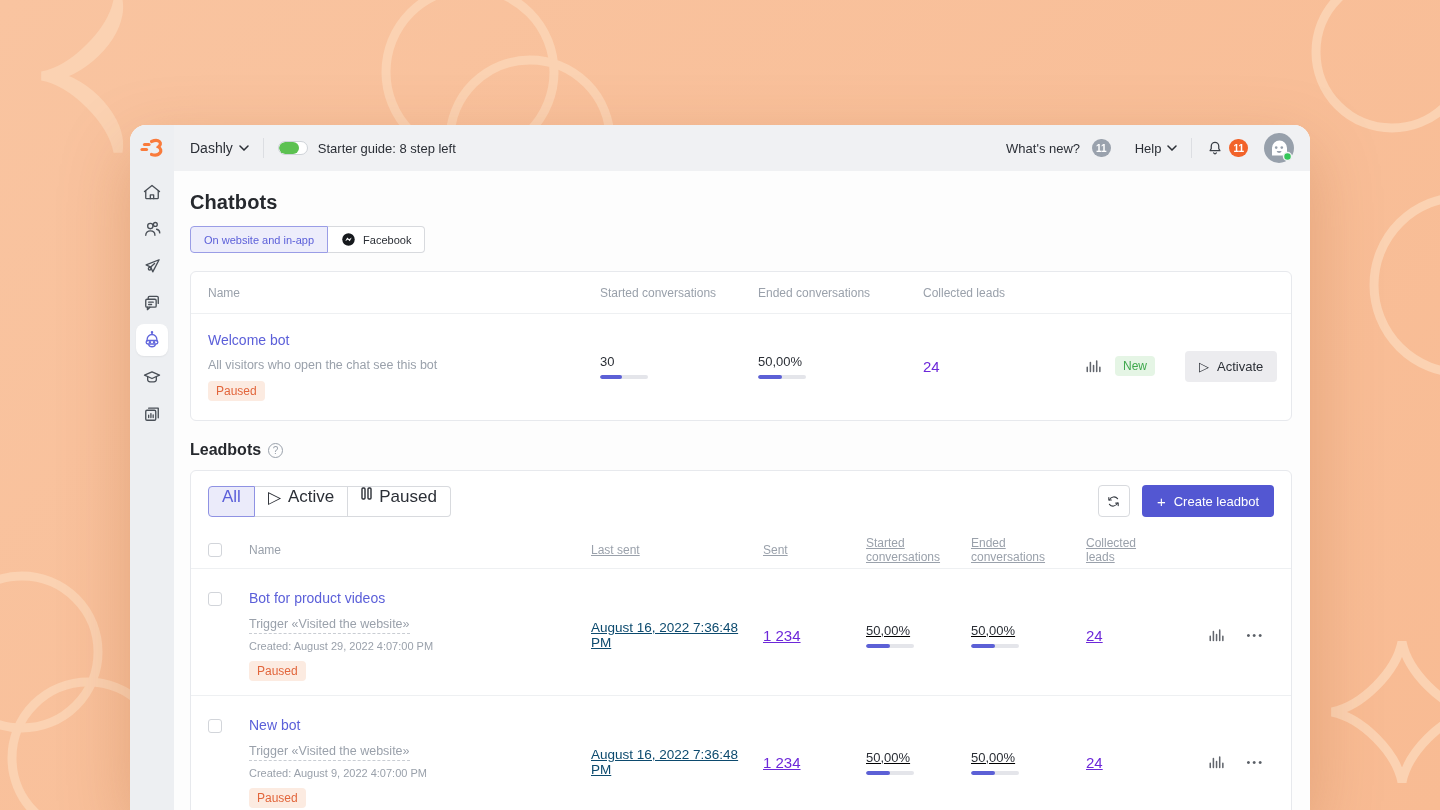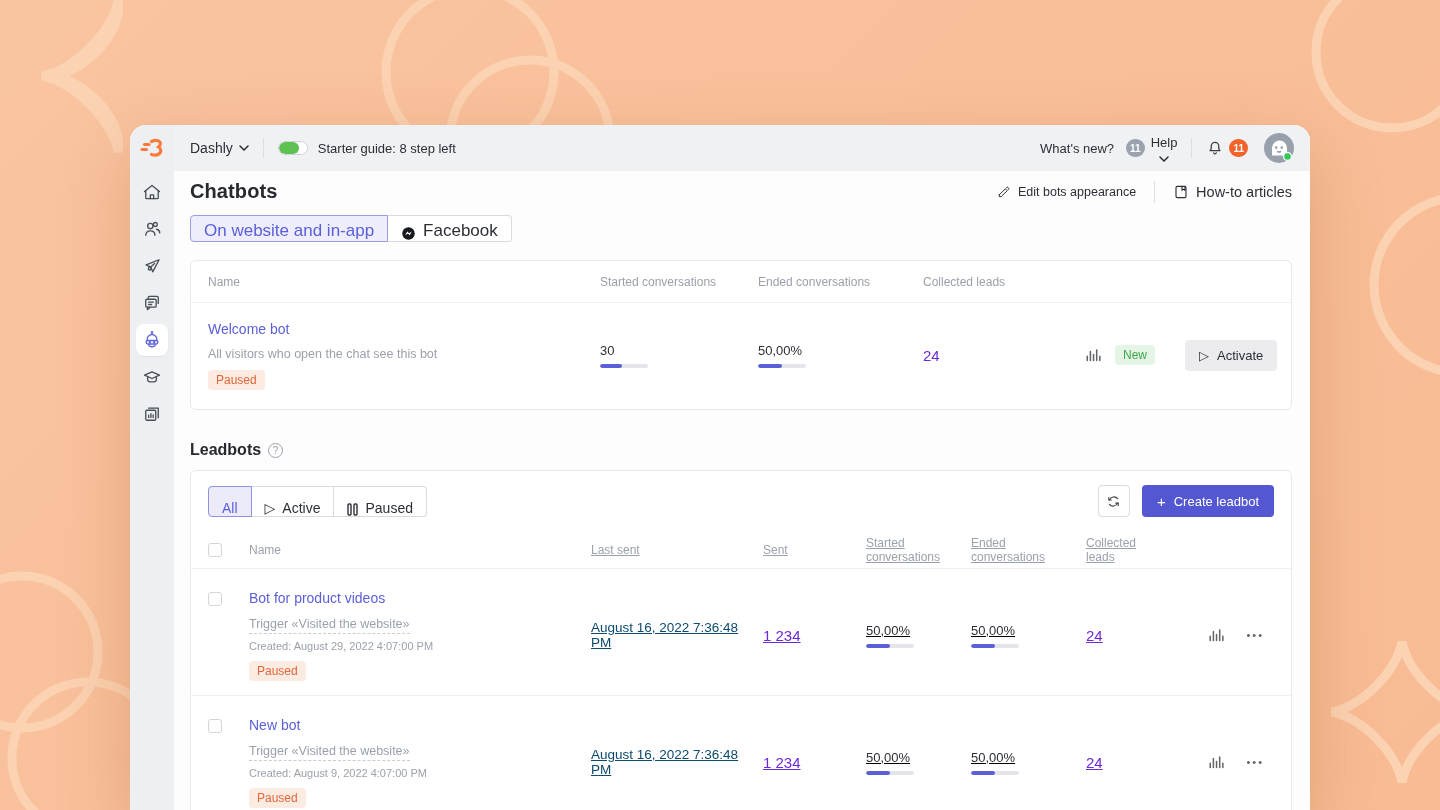--- a/index.html
+++ b/index.html
@@ -30,38 +30,38 @@
   .tb-left, .tb-right { display:flex; align-items:center; }
   .tb-right { margin-left:auto; }
   .app-name { font-size:14px; font-weight:500; display:flex; align-items:center; gap:6px; cursor:pointer; }
   .v-div { width:1px; height:20px; background:#dcdee2; margin:0 14px; }
   .guide-pill { width:30px; height:14px; border:1px solid #cfd3d8; border-radius:7px; background:#fff; overflow:hidden; margin-right:10px; }
   .guide-fill { height:100%; background:#5cc151; border-radius:7px; }
   .badge { min-width:18px; height:18px; border-radius:9px; color:#fff; font-size:10px; font-weight:600; display:inline-flex; align-items:center; justify-content:center; padding:0 4px; }
   .badge.gray { background:#9aa2ad; margin-left:6px; }
   .badge.orange { background:#f2632a; margin-left:5px; }
   .tb-item { display:flex; align-items:center; gap:6px; cursor:pointer; }
-  .help { margin-left:6px;flex-direction:column; }
+  .help { margin-left:24px; }
   .bell { display:flex; align-items:center; color:#3a3f46; cursor:pointer; }
   .avatar-wrap { margin-left:16px; position:relative; width:30px; height:30px; cursor:pointer; }
 
   
   .content { flex:1; background:#fdfdfd; padding:0 18px 0 16px; overflow:hidden; }
 
-  .title-row { margin-top:9px; display:flex; align-items:center; }
+  .title-row { margin-top:20px; display:flex; align-items:center; }
   h1.page-title { font-size:20px; font-weight:700; color:#26292e; letter-spacing:.1px; }
   .title-actions { margin-left:auto; display:flex; align-items:center; color:#2b2f36; }
   .link-btn { display:flex; align-items:center; gap:7px; cursor:pointer; }
   .link-btn.small { font-size:12.5px; }
   .link-btn.big { font-size:14.5px; }
   .title-actions .v-div { height:22px; margin:0 18px; }
 
   
   .tabs { margin-top:12px; display:flex; }
-  .tab { height:27px; display:flex; align-items:flex-end; gap:7px; padding:0 13px; font-size:17px; border:1px solid #d8dade; background:#fff; color:#2b2f36; cursor:pointer; }
+  .tab { height:27px; display:flex; align-items:center; gap:7px; padding:0 13px; font-size:11px; border:1px solid #d8dade; background:#fff; color:#2b2f36; cursor:pointer; }
   .tab.active { background:#ededfb; border-color:#9a9de6; color:#5b5fd9; border-radius:4px 0 0 4px; position:relative; z-index:1; }
   .tab.inactive { border-left:none; border-radius:0 4px 4px 0; }
 
   
   .card { background:#fff; border:1px solid #e7e9ed; border-radius:6px; margin-top:18px; }
 
   .grid1 { display:grid; grid-template-columns:392px 158px 165px 162px 1fr; padding:0 17px; }
   .thead { height:42px; align-items:center; border-bottom:1px solid #eef0f2; }
   .th { font-size:12px; color:#9aa1ab; }
   .row1 { padding-top:17px; padding-bottom:19px; min-height:99px; align-items:center; }
@@ -76,28 +76,28 @@
   .metric-val { font-size:13px; color:#2b2f36; }
   .metric-big { font-size:15px; color:#6d28d9; }
   .bar { width:48px; height:4px; border-radius:2px; background:#e4e5ea; margin-top:6px; overflow:hidden; }
   .bar-fill { height:100%; background:#5c60d6; border-radius:2px; }
 
   .actions1 { display:flex; align-items:center; justify-content:flex-start; }
   .chart-ic { color:#61656c; display:flex; cursor:pointer; }
   .btn-gray { display:flex; align-items:center; gap:8px; background:#ececef; border:none; border-radius:4px; font-size:13px; color:#2b2f36; padding:8px 14px; cursor:pointer; font-family:inherit; }
 
   
-  .section-head { margin-top:31px; display:flex; align-items:center; gap:7px; }
+  .section-head { margin-top:20px; display:flex; align-items:center; gap:7px; }
   .section-head h2 { font-size:16px; font-weight:700; color:#26292e; }
   .q-circle { width:15px; height:15px; border:1px solid #9aa1ab; border-radius:50%; color:#9aa1ab; font-size:10px; display:flex; align-items:center; justify-content:center; cursor:pointer; }
 
   .card2 { margin-top:11px; }
   .filter-row { padding:14px 17px; display:flex; align-items:center; }
   .seg { display:flex; }
-  .seg-btn { height:31px; display:flex; align-items:flex-end; gap:7px; padding:0 13px; font-size:14px; background:#fff; border:1px solid #d8dade; color:#2b2f36; cursor:pointer; }
+  .seg-btn { height:31px; display:flex; align-items:flex-start; gap:7px; padding:0 13px; font-size:17px; background:#fff; border:1px solid #d8dade; color:#2b2f36; cursor:pointer; }
   .seg-btn.first { border-radius:4px 0 0 4px; }
   .seg-btn.last { border-radius:0 4px 4px 0; border-left:none; }
   .seg-btn.mid { border-left:none; }
   .seg-btn.sel { background:#ebebfa; border-color:#8f92e3; color:#5b5fd9; position:relative; z-index:1; }
   .filter-right { margin-left:auto; display:flex; align-items:center; gap:12px; }
   .icon-btn { width:32px; height:32px; border:1px solid #d8dade; background:#fff; border-radius:4px; display:flex; align-items:center; justify-content:center; color:#3a3f46; cursor:pointer; }
   .btn-primary { height:32px; display:flex; align-items:center; gap:8px; background:#5357d2; color:#fff; border:none; border-radius:4px; font-size:13px; padding:0 15px; cursor:pointer; font-family:inherit; }
   .btn-primary .plus { font-size:15px; font-weight:400; }
 
   .grid2 { display:grid; grid-template-columns:41px 332px 172px 103px 105px 115px 90px 1fr; padding:0 17px; }
@@ -241,37 +241,20 @@
             <circle cx="23.5" cy="23.5" r="4" fill="#35c759" stroke="#f0f1f3" stroke-width="1.5"></circle>
           </svg>
         </div>
       </div>
     </div>
 
     <div class="content">
 
       <div class="title-row">
         <h1 class="page-title">Chatbots</h1>
-        <div class="title-actions">
-          <div class="link-btn small">
-            <svg width="14" height="14" viewBox="0 0 24 24" fill="none" stroke="#2b2f36" stroke-width="1.7" stroke-linecap="round" stroke-linejoin="round">
-                <path d="M4 16.8V20h3.2L17.5 9.7l-3.2-3.2L4 16.8z"></path>
-                <path d="M15.6 5.2l1-1a1.6 1.6 0 012.3 0l.9.9a1.6 1.6 0 010 2.3l-1 1"></path>
-              </svg>
-            <span>Edit bots appearance</span>
-          </div>
-          <div class="v-div"></div>
-          <div class="link-btn big">
-            <svg width="16" height="16" viewBox="0 0 24 24" fill="none" stroke="#2b2f36" stroke-width="1.7" stroke-linecap="round" stroke-linejoin="round">
-                <rect x="4.5" y="3.5" width="15" height="17" rx="2"></rect>
-                <path d="M13.5 3.5v6l2.2-1.6 2.3 1.6v-6"></path>
-              </svg>
-            <span>How-to articles</span>
-          </div>
-        </div>
       </div>
 
       <div class="tabs">
         <div class="tab active">
           <span>On website and in-app</span>
         </div>
         <div class="tab inactive">
           <svg width="15" height="15" viewBox="0 0 24 24">
               <circle cx="12" cy="12" r="10" fill="#16191d"></circle>
               <path d="M6.8 14.6 10 8.9l3 2.5 4.2-2.5-3.2 5.7-3-2.5-4.2 2.5z" fill="#fff"></path>

